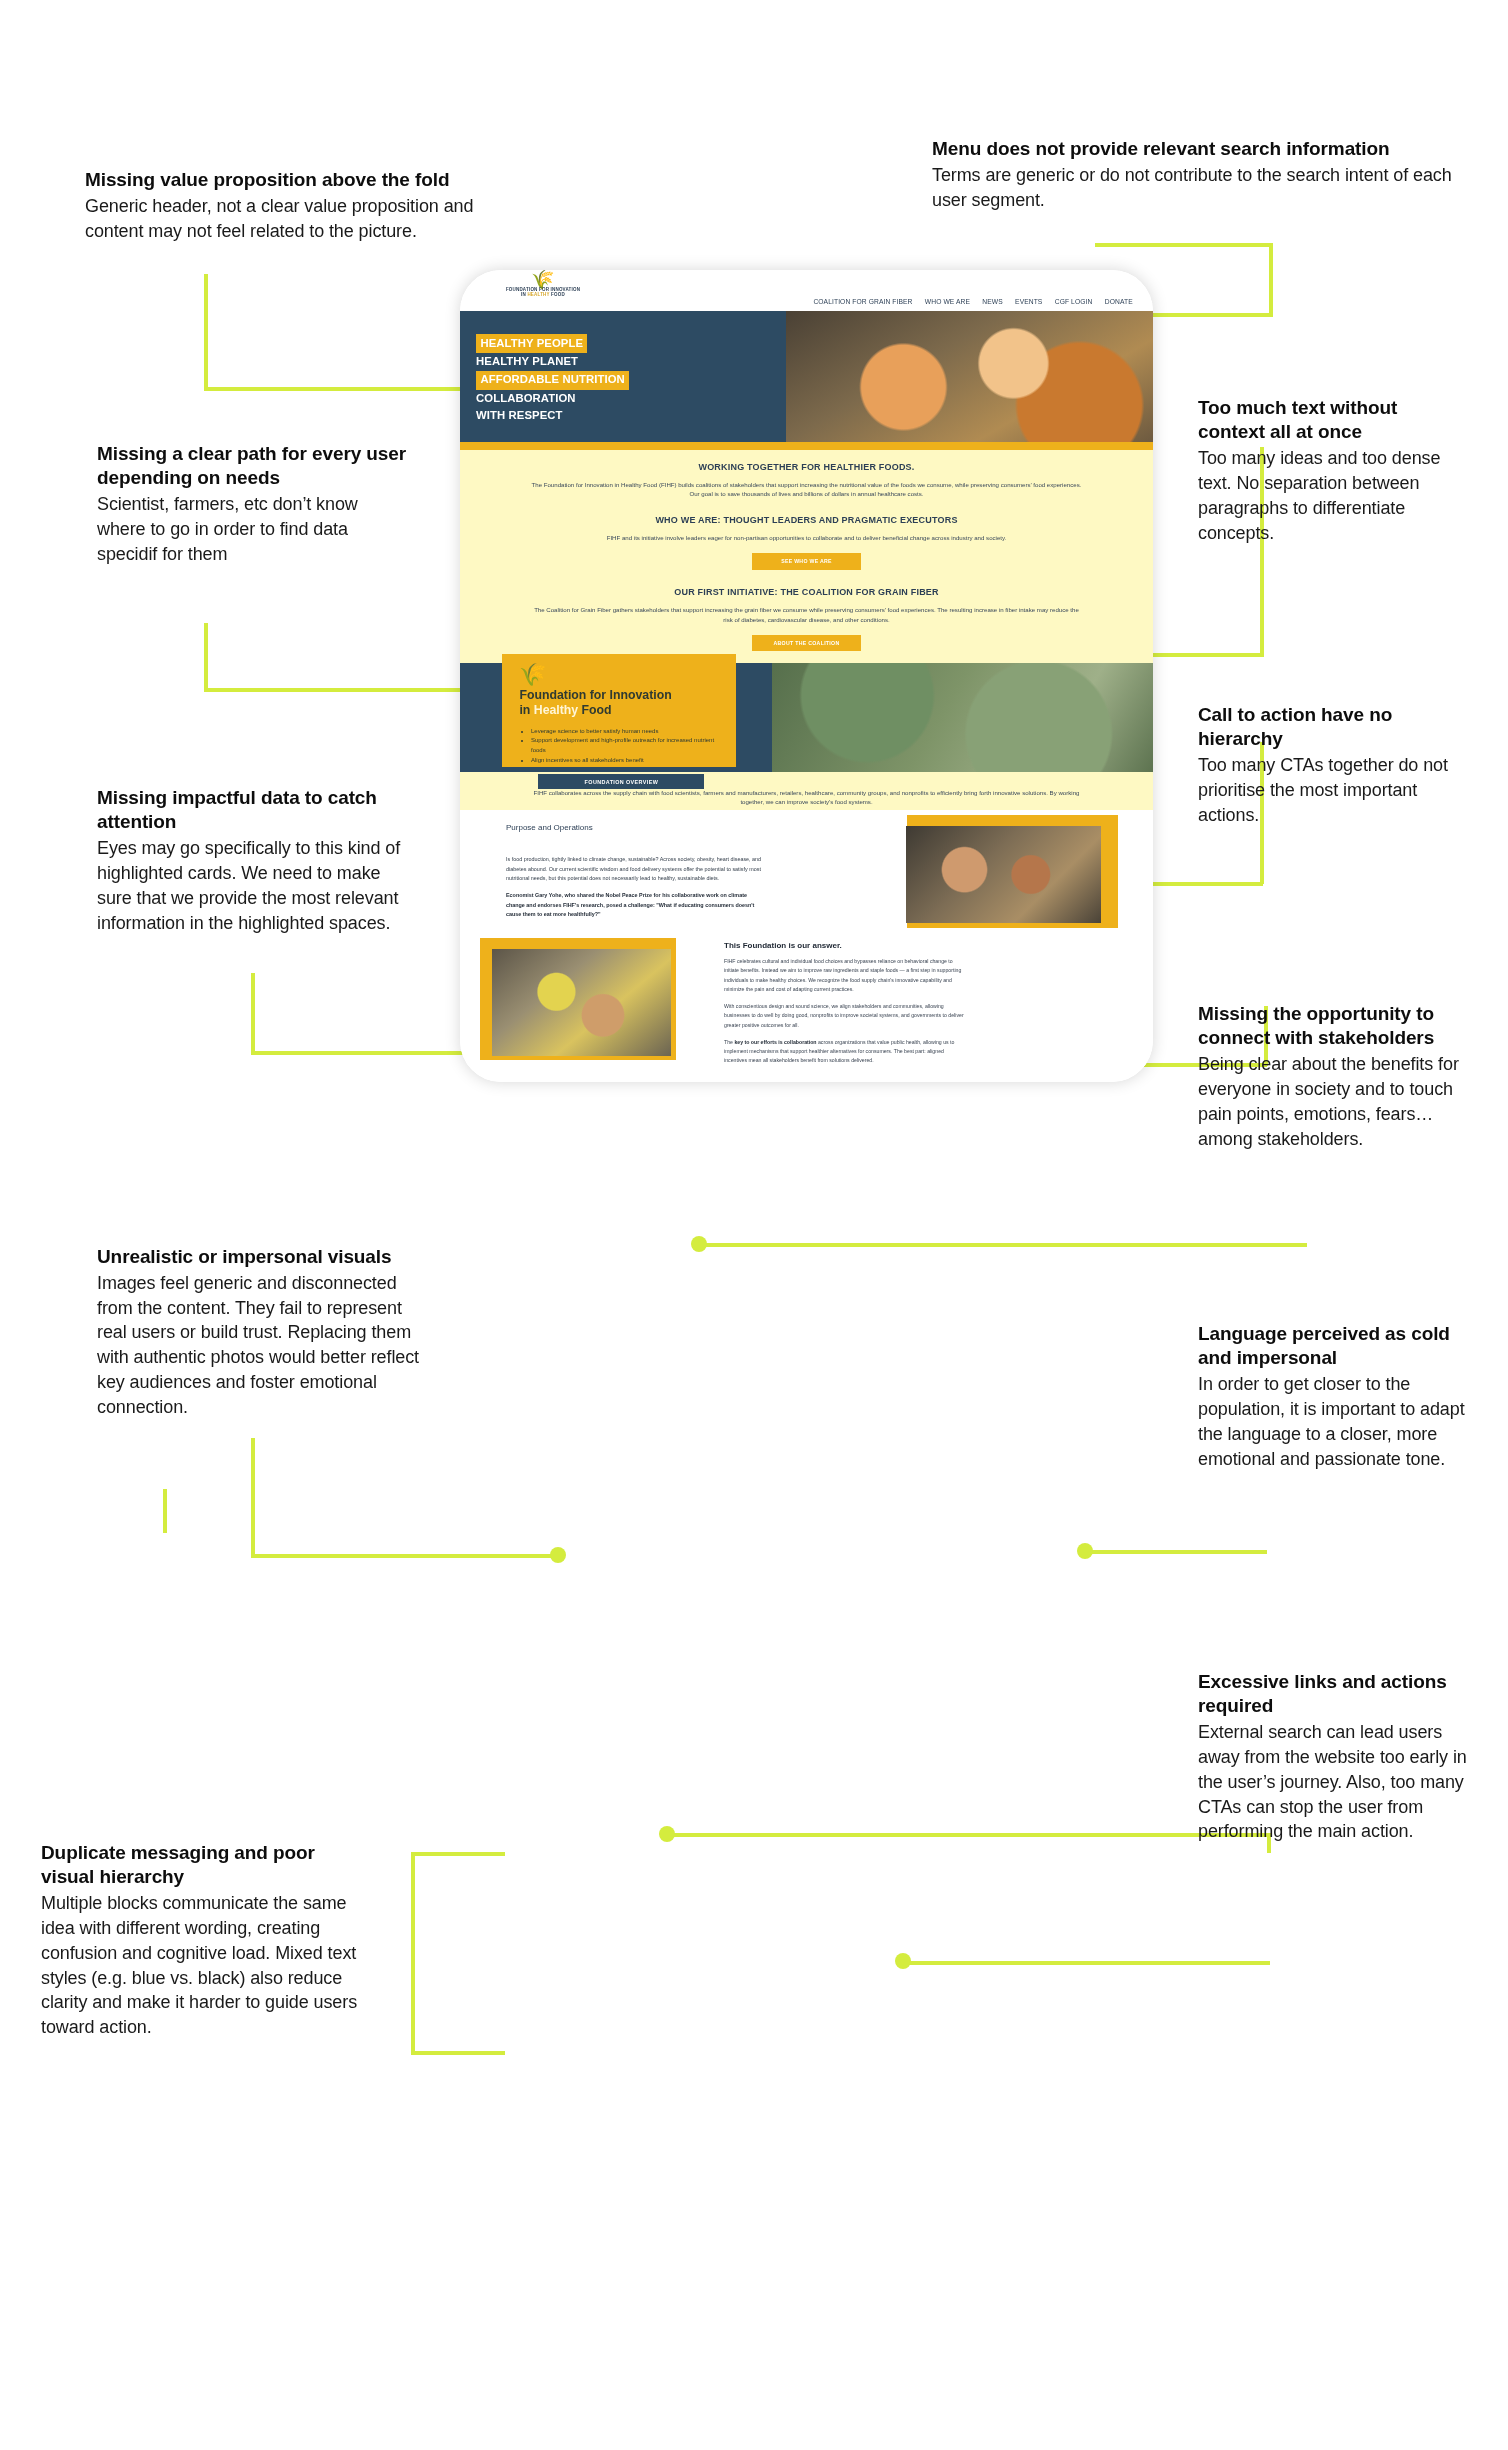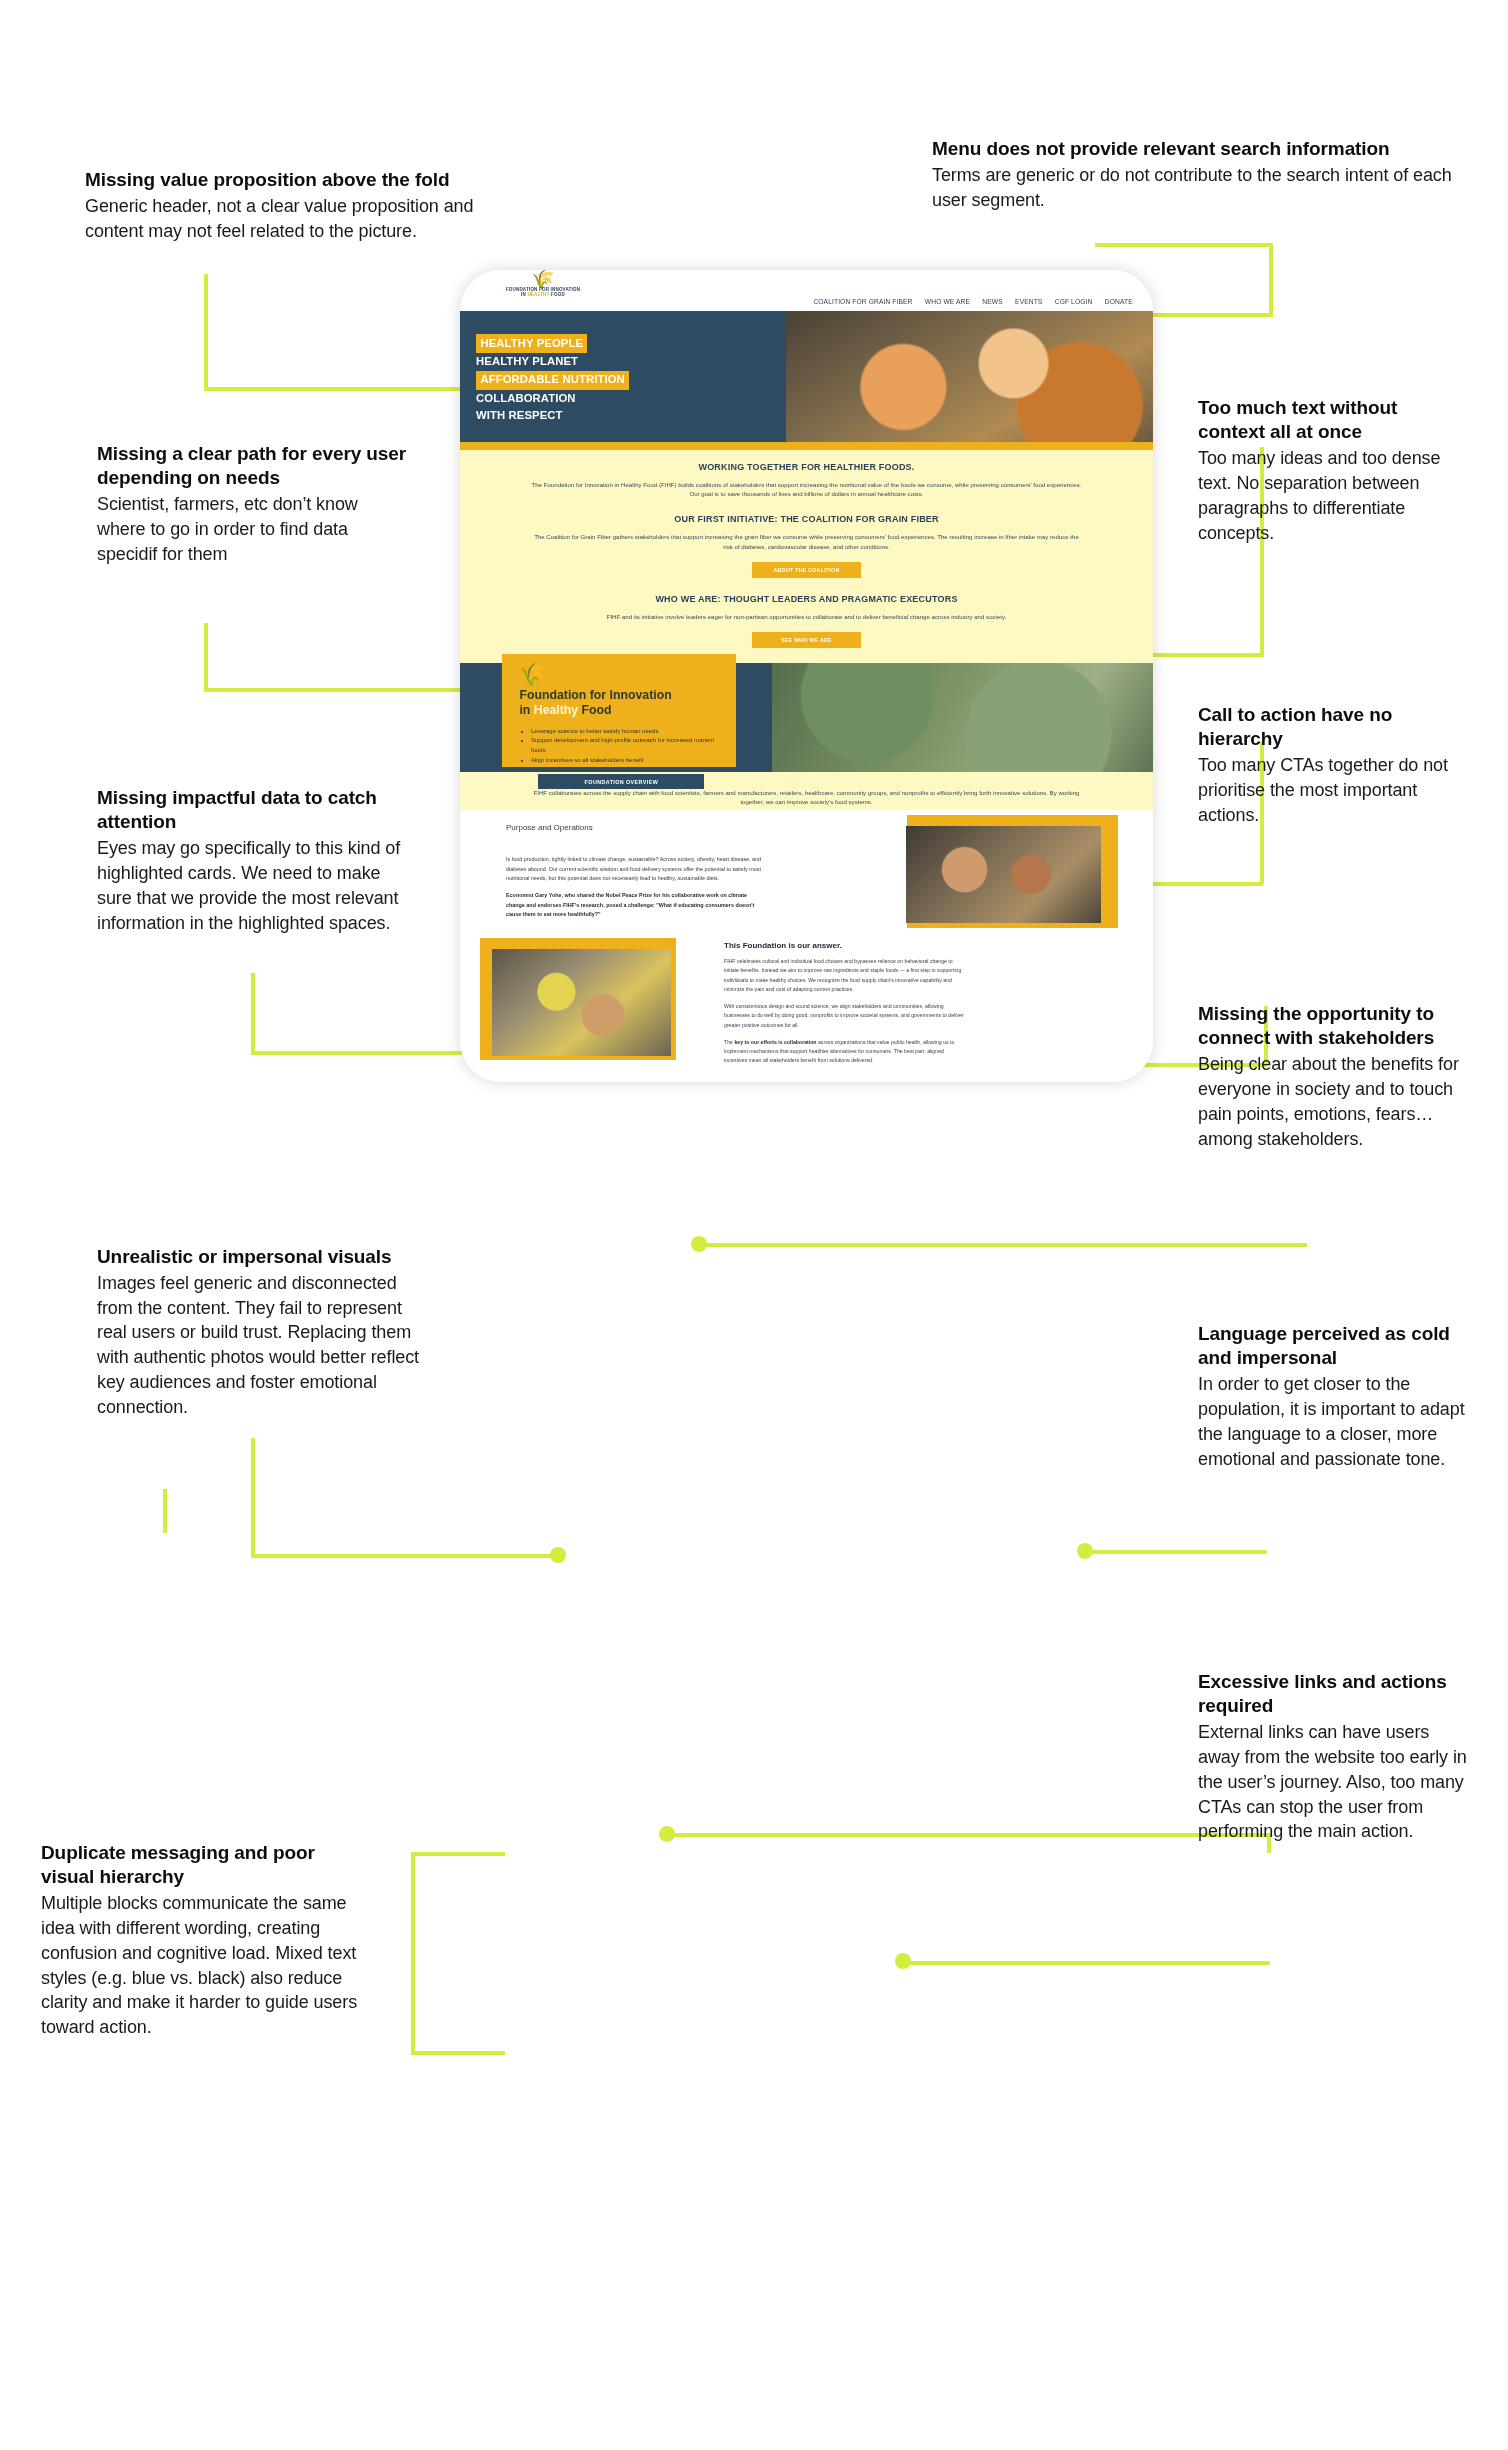--- a/index.html
+++ b/index.html
@@ -255,21 +255,21 @@
   <p>Images feel generic and disconnected from the content. They fail to represent real users or build trust. Replacing them with authentic photos would better reflect key audiences and foster emotional connection.</p>
 </div>
 
 <div class="anno" style="left:1198px; top:1322px; width:269px;">
   <h3>Language perceived as cold and impersonal</h3>
   <p>In order to get closer to the population, it is important to adapt the language to a closer, more emotional and passionate tone.</p>
 </div>
 
 <div class="anno" style="left:1198px; top:1670px; width:269px;">
   <h3>Excessive links and actions required</h3>
-  <p>External links can have users away from the website too early in the user’s journey. Also, too many CTAs can stop the user from performing the main action.</p>
+  <p>External search can lead users away from the website too early in the user’s journey. Also, too many CTAs can stop the user from performing the main action.</p>
 </div>
 
 <div class="anno" style="left:41px; top:1841px; width:323px;">
   <h3>Duplicate messaging and poor visual hierarchy</h3>
   <p>Multiple blocks communicate the same idea with different wording, creating confusion and cognitive load. Mixed text styles (e.g. blue vs. black) also reduce clarity and make it harder to guide users toward action.</p>
 </div>
 
 <div id="device">
   <div class="screen">
 
@@ -300,30 +300,30 @@
         <span class="row"><div>WITH RESPECT</div></span>
       </div>
     </div>
     <div class="hero-strip"></div>
 
     <div class="sec">
       <h2>WORKING TOGETHER FOR HEALTHIER FOODS.</h2>
       <p>The Foundation for Innovation in Healthy Food (FIHF) builds coalitions of stakeholders that support increasing the nutritional value of the foods we consume, while preserving consumers’ food experiences. Our goal is to save thousands of lives and billions of dollars in annual healthcare costs.</p>
     </div>
 
+    <div class="sec" style="padding-top:4.4px; padding-bottom:14.5px;">
+      <h2>WHO WE ARE: THOUGHT LEADERS AND PRAGMATIC EXECUTORS</h2>
+      <p>FIHF and its initiative involve leaders eager for non-partisan opportunities to collaborate and to deliver beneficial change across industry and society.</p>
+      <div class="btn-y">SEE WHO WE ARE</div>
+    </div>
+
     <div class="sec" style="padding-top:2.9px;">
       <h2>OUR FIRST INITIATIVE: THE COALITION FOR GRAIN FIBER</h2>
       <p>The Coalition for Grain Fiber gathers stakeholders that support increasing the grain fiber we consume while preserving consumers' food experiences. The resulting increase in fiber intake may reduce the risk of diabetes, cardiovascular disease, and other conditions.</p>
       <div class="btn-y">ABOUT THE COALITION</div>
-    </div>
-
-    <div class="sec" style="padding-top:4.4px; padding-bottom:14.5px;">
-      <h2>WHO WE ARE: THOUGHT LEADERS AND PRAGMATIC EXECUTORS</h2>
-      <p>FIHF and its initiative involve leaders eager for non-partisan opportunities to collaborate and to deliver beneficial change across industry and society.</p>
-      <div class="btn-y">SEE WHO WE ARE</div>
     </div>
 
     <div class="band">
       <div class="band-bg-l"></div>
       <div class="band-bg-r"></div>
       <div class="card-y">
         <div class="card-wheat">🌾</div>
         <div class="card-title">
           <span>Foundation for Innovation</span><br>
           <span>in </span><em>Healthy</em><span> Food</span>

